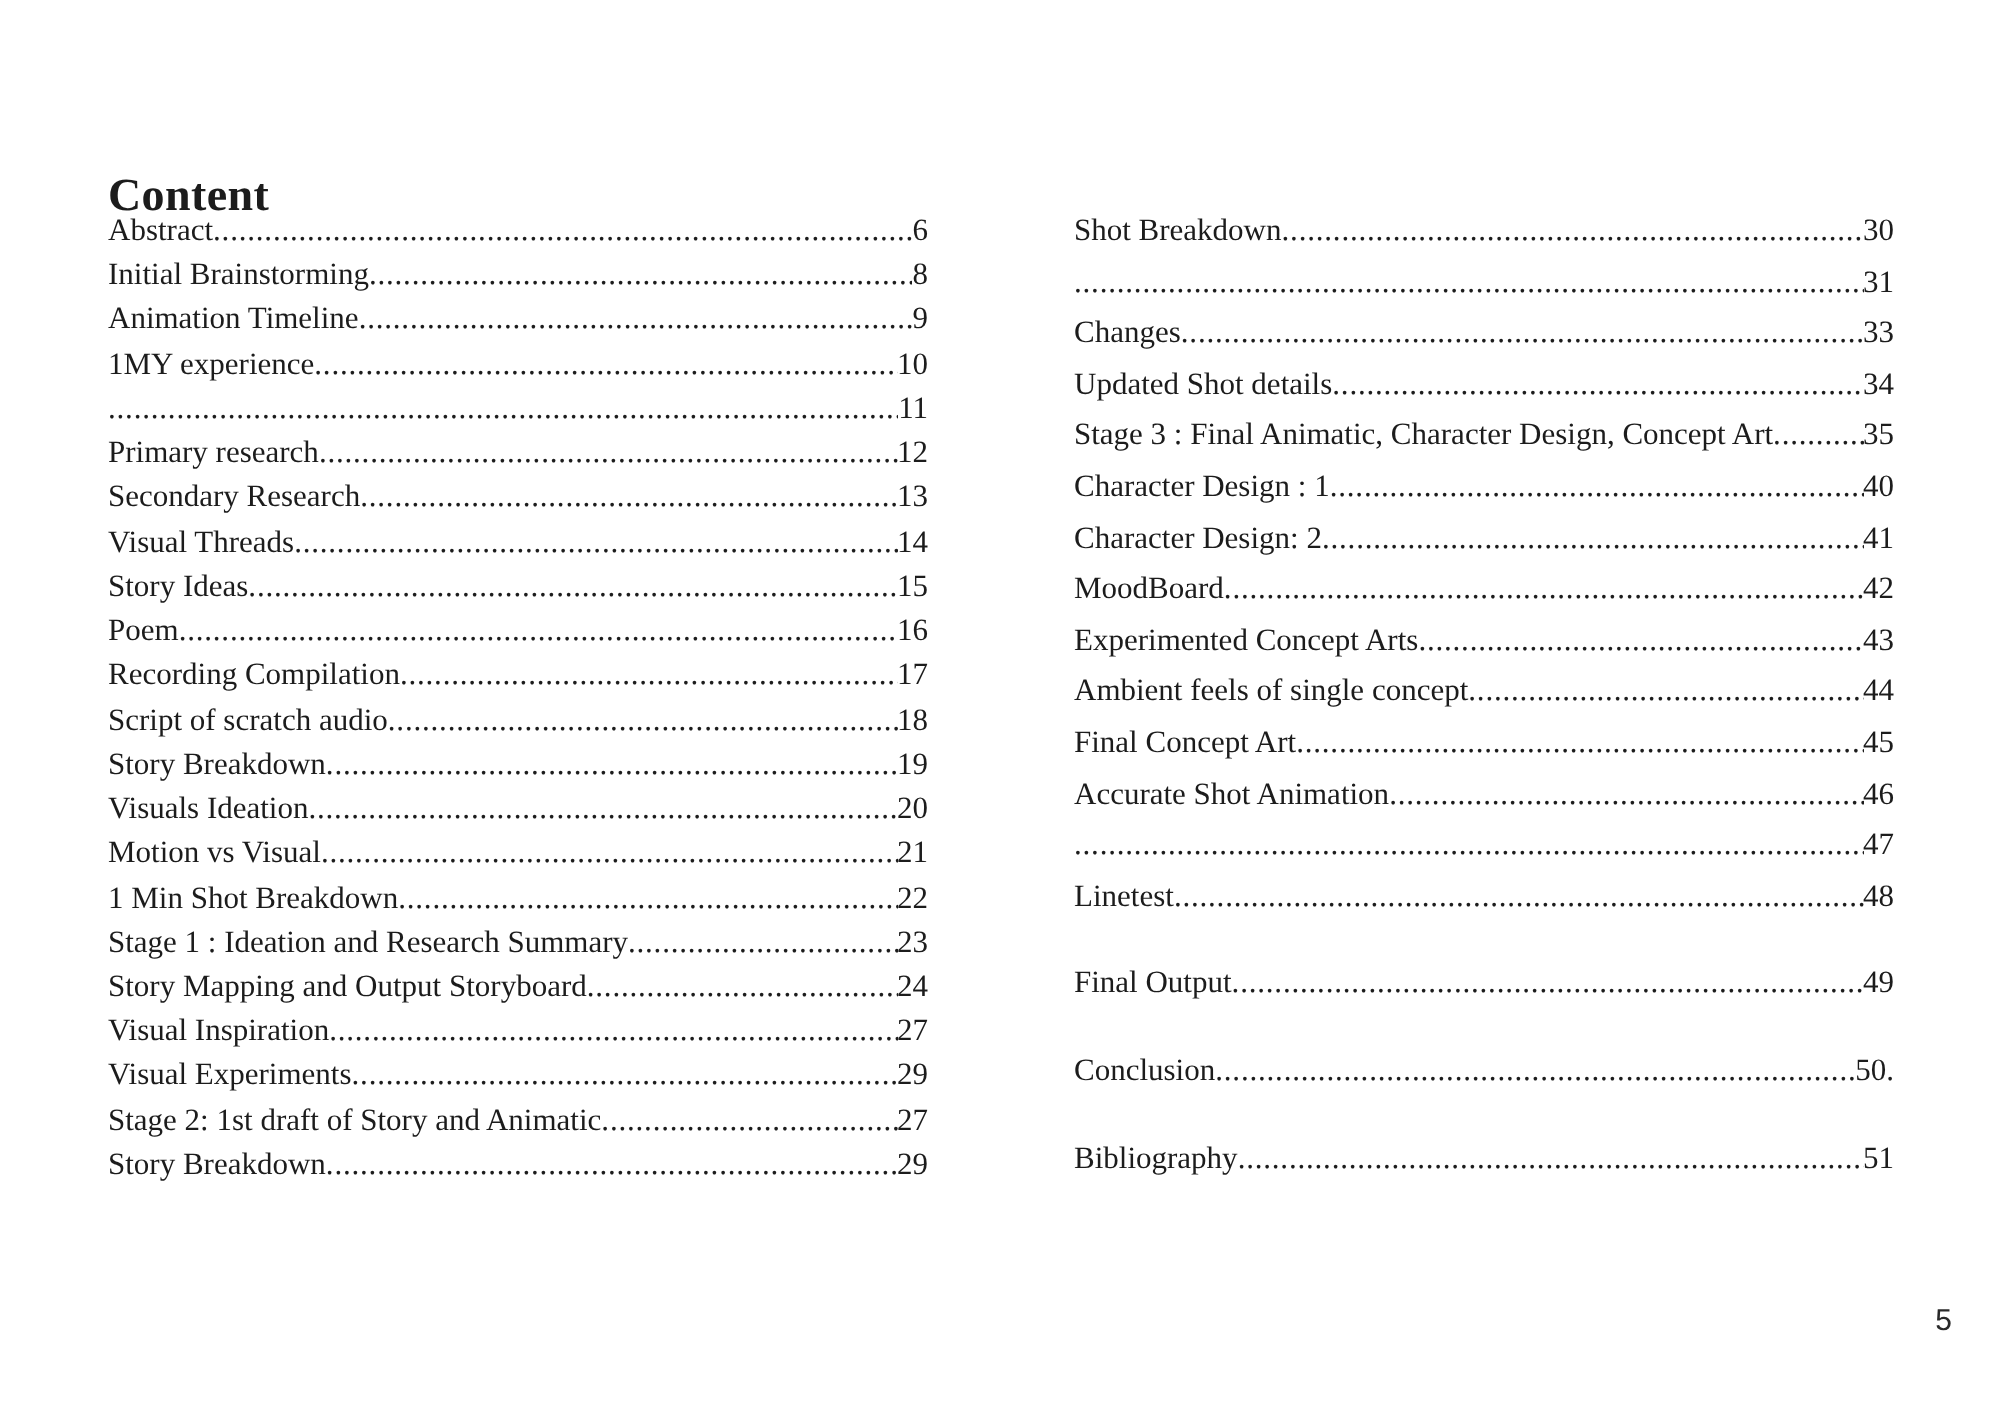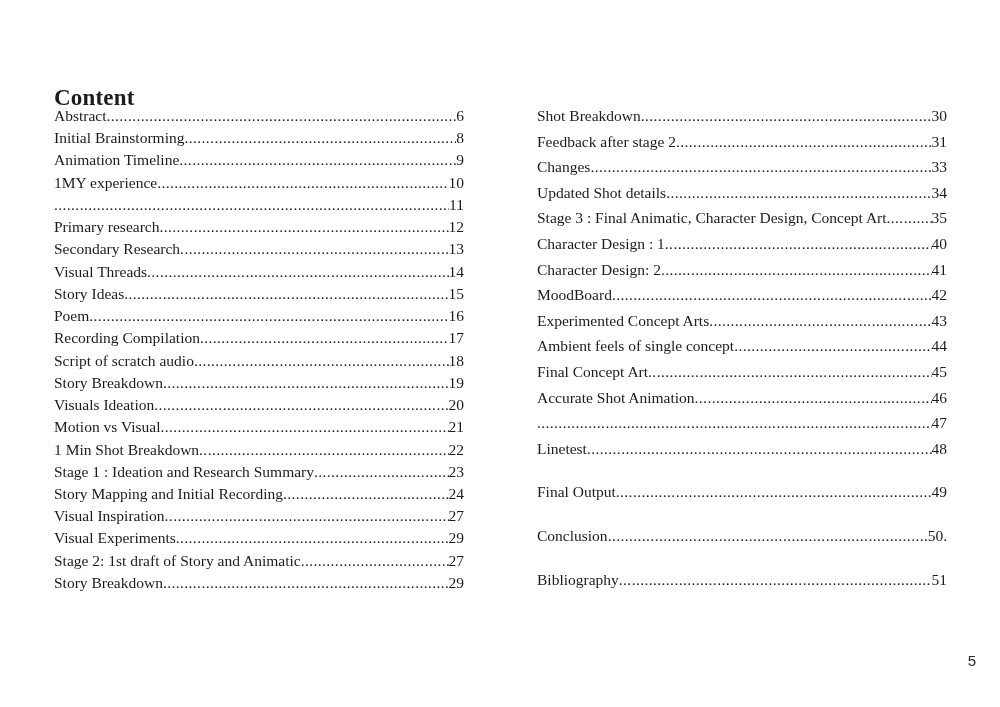--- a/index.html
+++ b/index.html
@@ -145,21 +145,21 @@
         <span class="label">1 Min Shot Breakdown</span>
         <span class="dots">..........................................................................................................................................................................................................</span>
         <span class="pg">22</span>
       </div>
       <div class="row">
         <span class="label">Stage 1 : Ideation and Research Summary</span>
         <span class="dots">..........................................................................................................................................................................................................</span>
         <span class="pg">23</span>
       </div>
       <div class="row">
-        <span class="label">Story Mapping and Initial Recording</span>
+        <span class="label">Story Mapping and Output Storyboard</span>
         <span class="dots">..........................................................................................................................................................................................................</span>
         <span class="pg">24</span>
       </div>
       <div class="row">
         <span class="label">Visual Inspiration</span>
         <span class="dots">..........................................................................................................................................................................................................</span>
         <span class="pg">27</span>
       </div>
       <div class="row">
         <span class="label">Visual Experiments</span>
@@ -177,21 +177,20 @@
         <span class="pg">29</span>
       </div>
     </div>
   <div class="col col-right">
       <div class="row">
         <span class="label">Shot Breakdown</span>
         <span class="dots">..........................................................................................................................................................................................................</span>
         <span class="pg">30</span>
       </div>
       <div class="row">
-        <span class="label">Feedback after stage 2 </span>
         <span class="dots">..........................................................................................................................................................................................................</span>
         <span class="pg">31</span>
       </div>
       <div class="row">
         <span class="label">Changes</span>
         <span class="dots">..........................................................................................................................................................................................................</span>
         <span class="pg">33</span>
       </div>
       <div class="row">
         <span class="label">Updated Shot details</span>

